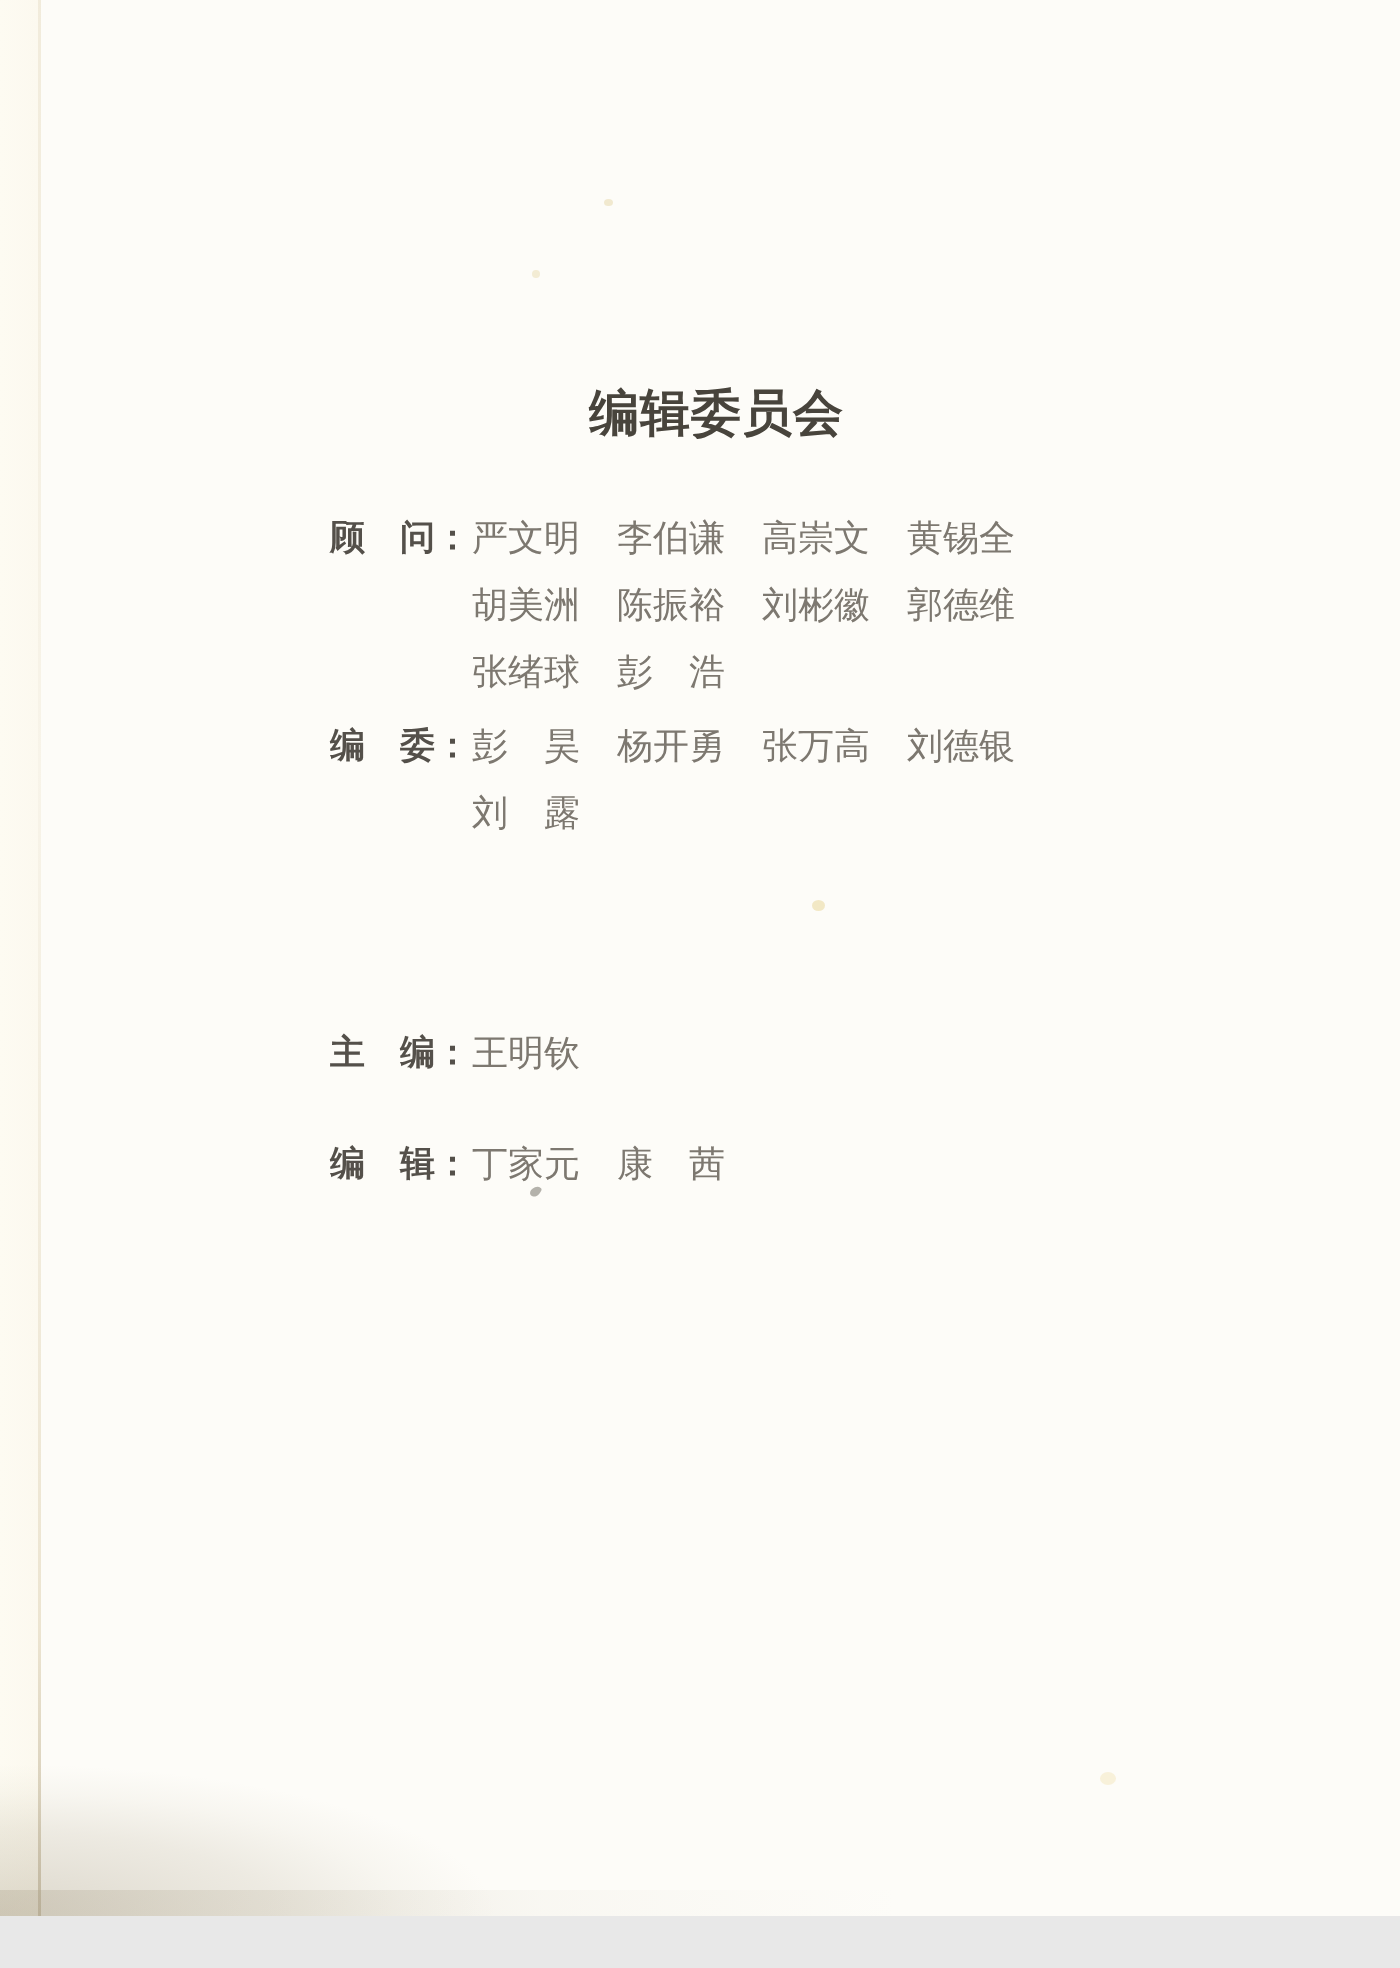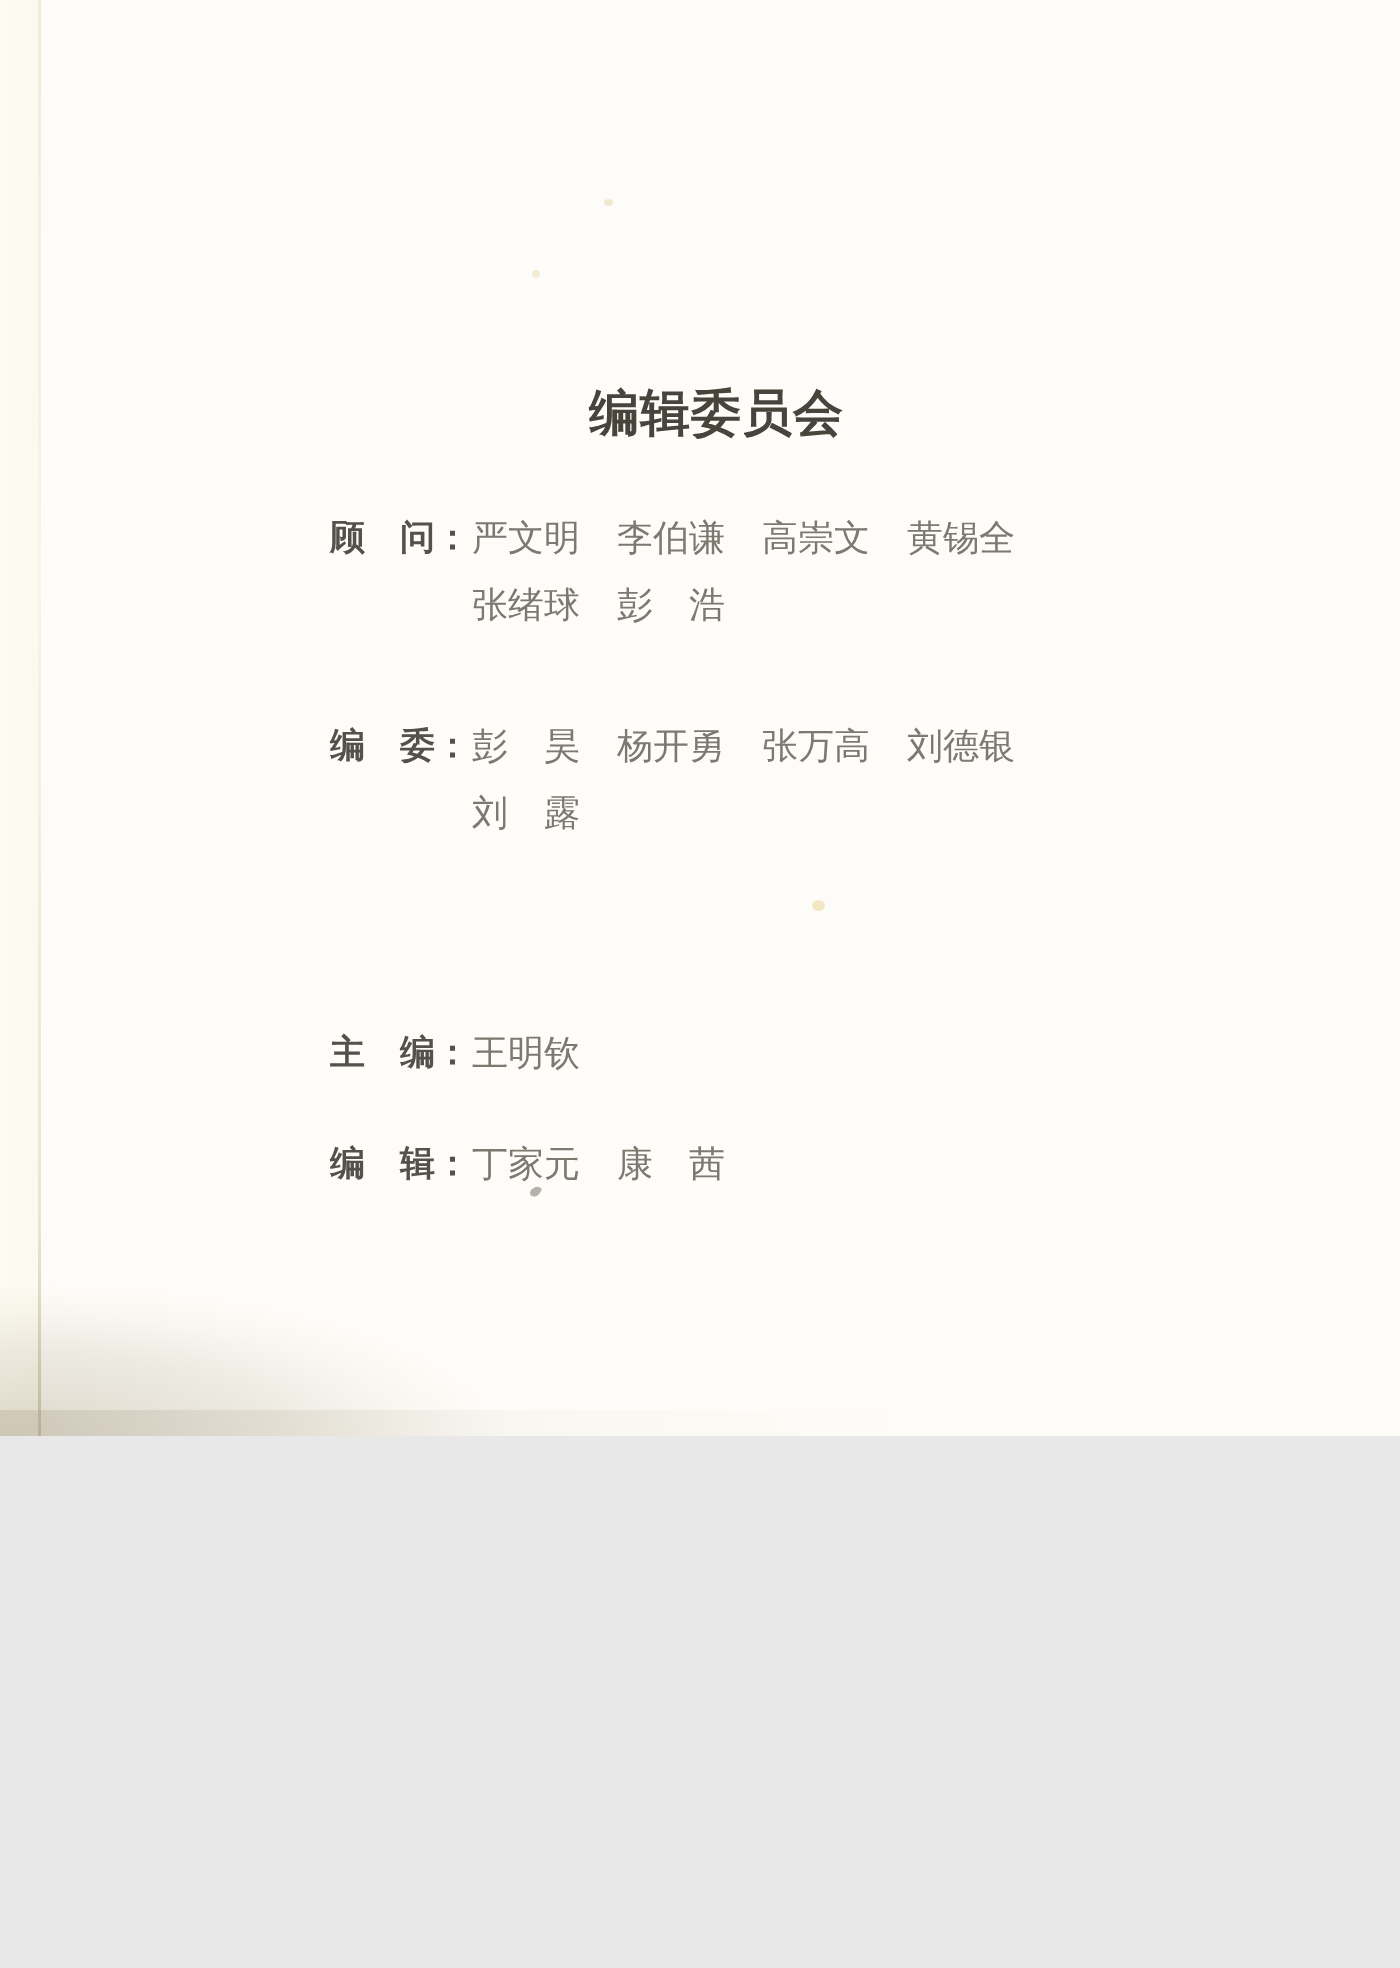--- a/index.html
+++ b/index.html
@@ -3,21 +3,21 @@
 <meta charset="utf-8">
 <style>
   html, body {
     margin: 0;
     padding: 0;
     background: #e8e8e8;
   }
   .page {
     position: relative;
     width: 1400px;
-    height: 1436px;
+    height: 1916px;
     margin: 0 auto;
     background: var(--paper, #fdfcf8);
     overflow: hidden;
     font-family: "Liberation Serif", "DejaVu Serif", serif;
   }
 
   
   .scan-left-band {
     position: absolute;
     left: 0; top: 0;
@@ -130,20 +130,21 @@
   <div class="paper-speck speck-3"></div>
   <div class="paper-speck speck-4"></div>
   <div class="scan-tick-mark"></div>
 
   <h1 class="doc-title">编辑委员会</h1>
 
   <div class="section section-advisors">
     <span class="section-label">顾　问：</span>
     <div class="rows">
         <div class="name-row"><span class="person-name">严文明</span><span class="person-name">李伯谦</span><span class="person-name">高崇文</span><span class="person-name">黄锡全</span></div>
+        <div class="name-row"><span class="person-name">胡美洲</span><span class="person-name">陈振裕</span><span class="person-name">刘彬徽</span><span class="person-name">郭德维</span></div>
         <div class="name-row"><span class="person-name">张绪球</span><span class="person-name">彭　浩</span></div>
       </div>
   </div>
 
   <div class="section section-editorial-board">
     <span class="section-label">编　委：</span>
     <div class="rows">
         <div class="name-row"><span class="person-name">彭　昊</span><span class="person-name">杨开勇</span><span class="person-name">张万高</span><span class="person-name">刘德银</span></div>
         <div class="name-row"><span class="person-name">刘　露</span></div>
       </div>

